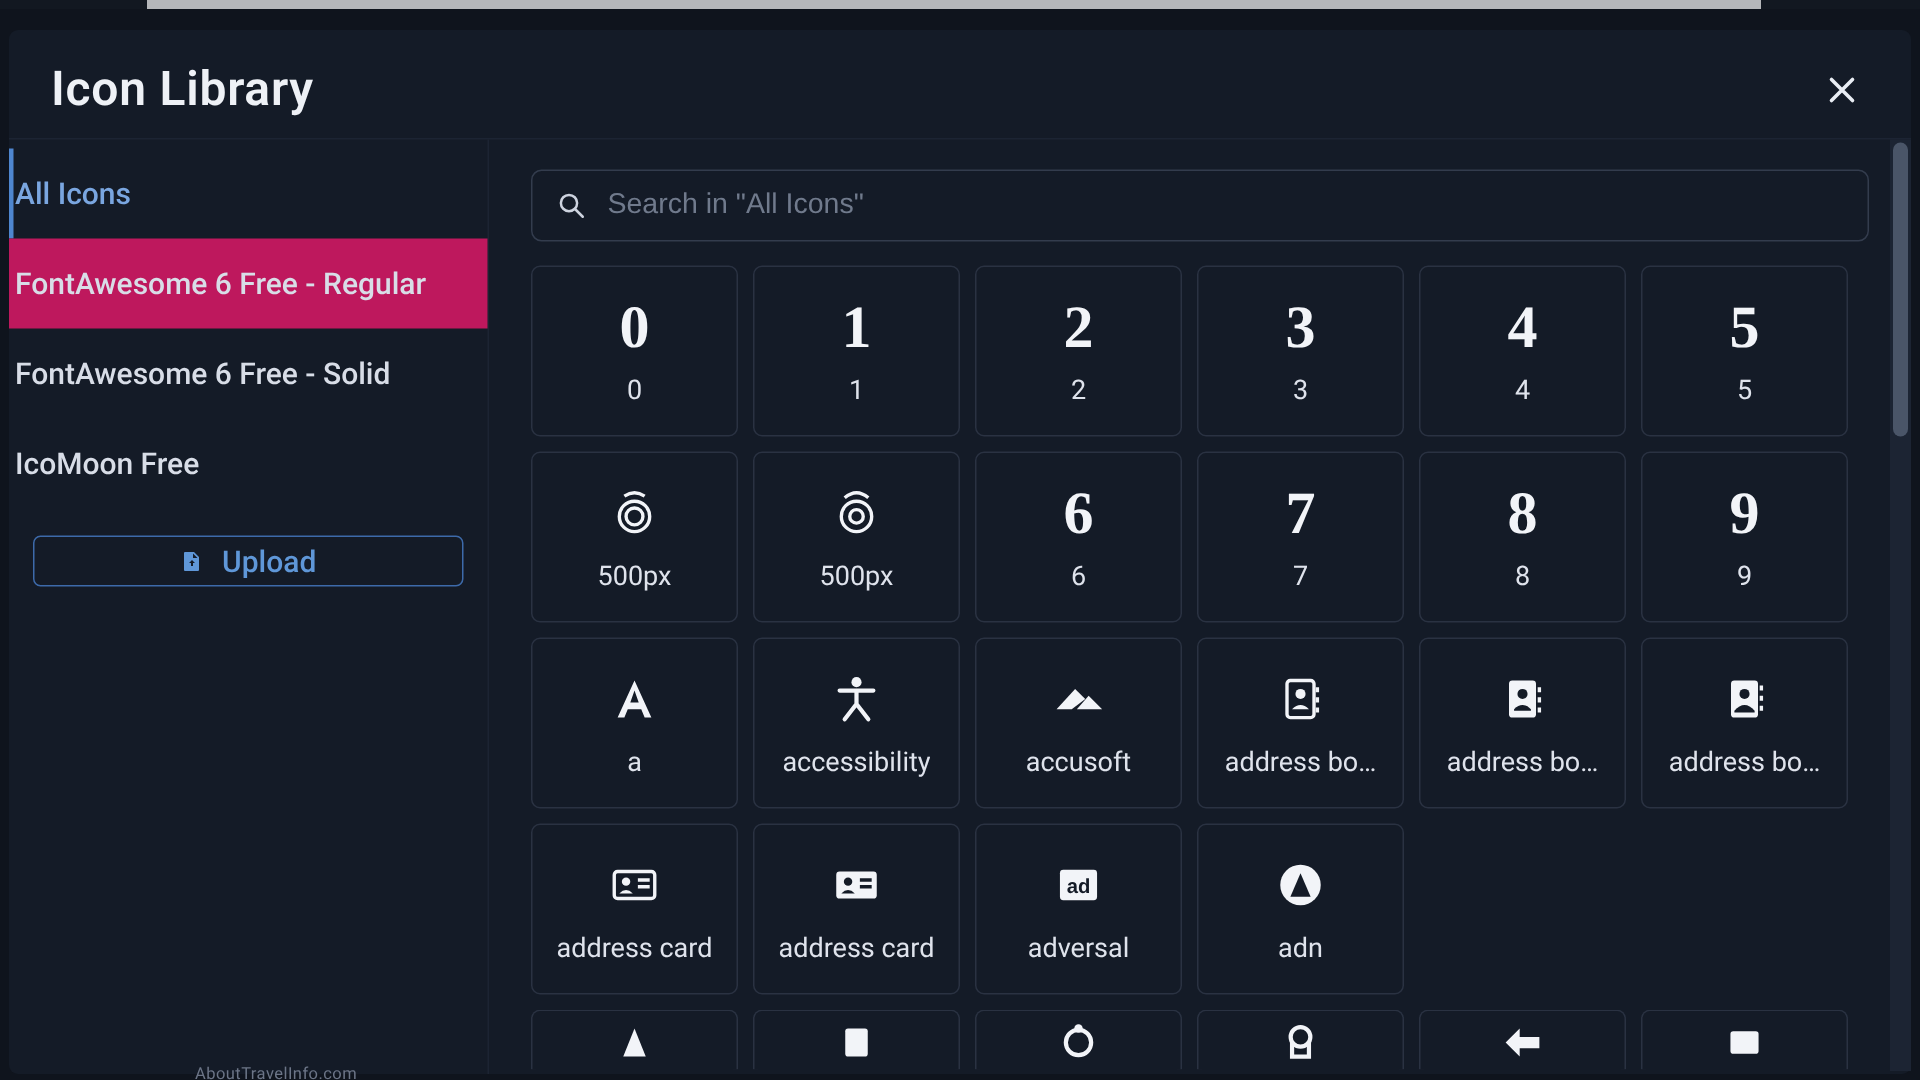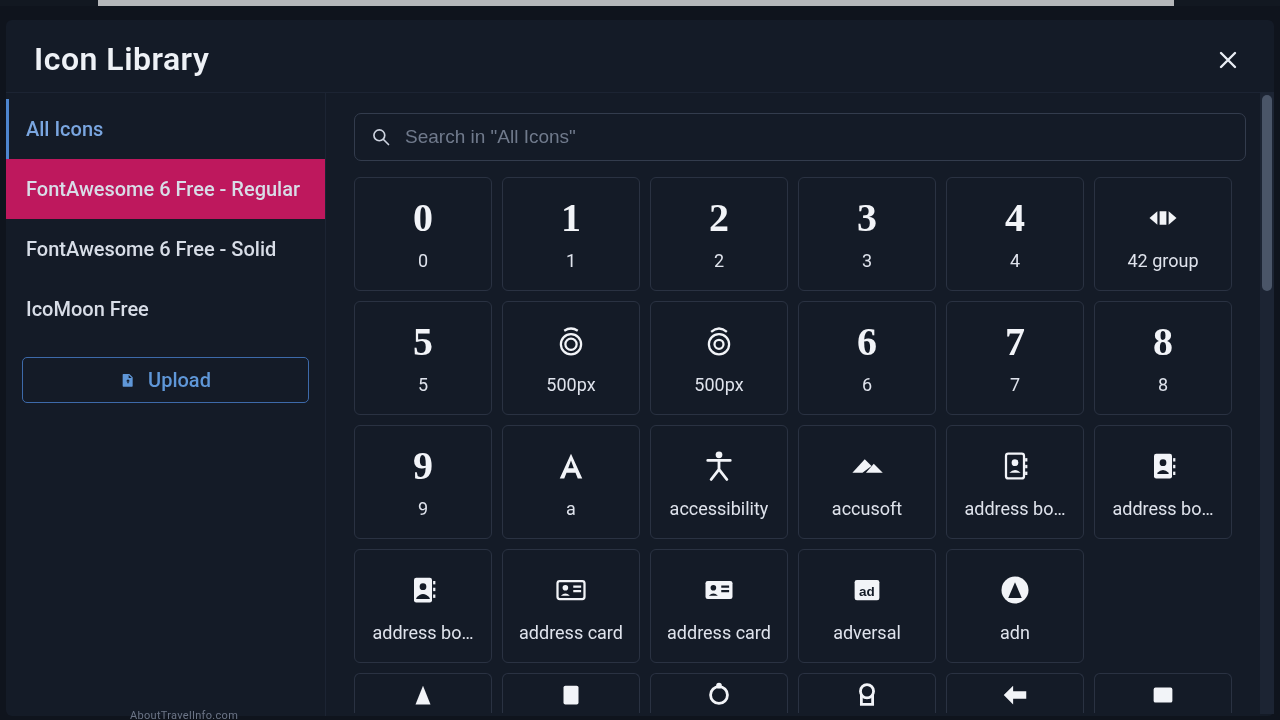--- a/index.html
+++ b/index.html
@@ -71,21 +71,21 @@
   }
 
   .sidebar {
     width: 320px;
     border-right: 1px solid #1c2433;
     padding-top: 6px;
     position: relative;
   }
   .side-item {
     height: 60px;
-    padding: 0 20px;
+    padding: 0 4px;
     display:flex;
     align-items:center;
     font-size: 20px;
     font-weight: 500;
     color: #d8dde7;
     cursor:pointer;
     position:relative;
   }
   .side-item.active {
     color: #7aa6e0;
@@ -96,21 +96,21 @@
     left:0; top:0; bottom:0;
     width:3px;
     background:#4e86cf;
   }
   .side-item.hovered {
     background: #be185d;
   }
 
   .upload-btn {
     margin: 18px 16px 0 16px;
-    height: 46px;
+    height: 34px;
     border: 1px solid #3d6aaa;
     border-radius: 5px;
     color: #5f97d8;
     display:flex;
     align-items:center;
     justify-content:center;
     gap:12px;
     font-size: 20px;
     font-weight: 500;
     cursor:pointer;
@@ -304,30 +304,20 @@
             </div>
             <div class="icon-card">
               <div class="icon-glyph big-num">3</div>
               <div class="icon-label">3</div>
             </div>
             <div class="icon-card">
               <div class="icon-glyph big-num">4</div>
               <div class="icon-label">4</div>
             </div>
             <div class="icon-card">
-              <div class="icon-glyph">
-                <svg width="36" height="36" viewBox="0 0 32 32">
-                  <path d="M4 16 L11 10 L11 22 Z" fill="#f2f4f8"></path>
-                  <rect x="13" y="10" width="6" height="12" fill="#f2f4f8"></rect>
-                  <path d="M28 16 L21 10 L21 22 Z" fill="#f2f4f8"></path>
-                </svg>
-              </div>
-              <div class="icon-label">42 group</div>
-            </div>
-            <div class="icon-card">
               <div class="icon-glyph big-num">5</div>
               <div class="icon-label">5</div>
             </div>
             <div class="icon-card">
               <div class="icon-glyph">
                 <svg width="36" height="36" viewBox="0 0 32 32">
                   <circle cx="16" cy="18" r="9" stroke="#f2f4f8" stroke-width="2" fill="none"></circle>
                   <circle cx="16" cy="18" r="5" stroke="#f2f4f8" stroke-width="2" fill="none"></circle>
                   <path d="M10 6 Q16 2 22 6" stroke="#f2f4f8" stroke-width="2" fill="none"></path>
                 </svg>

